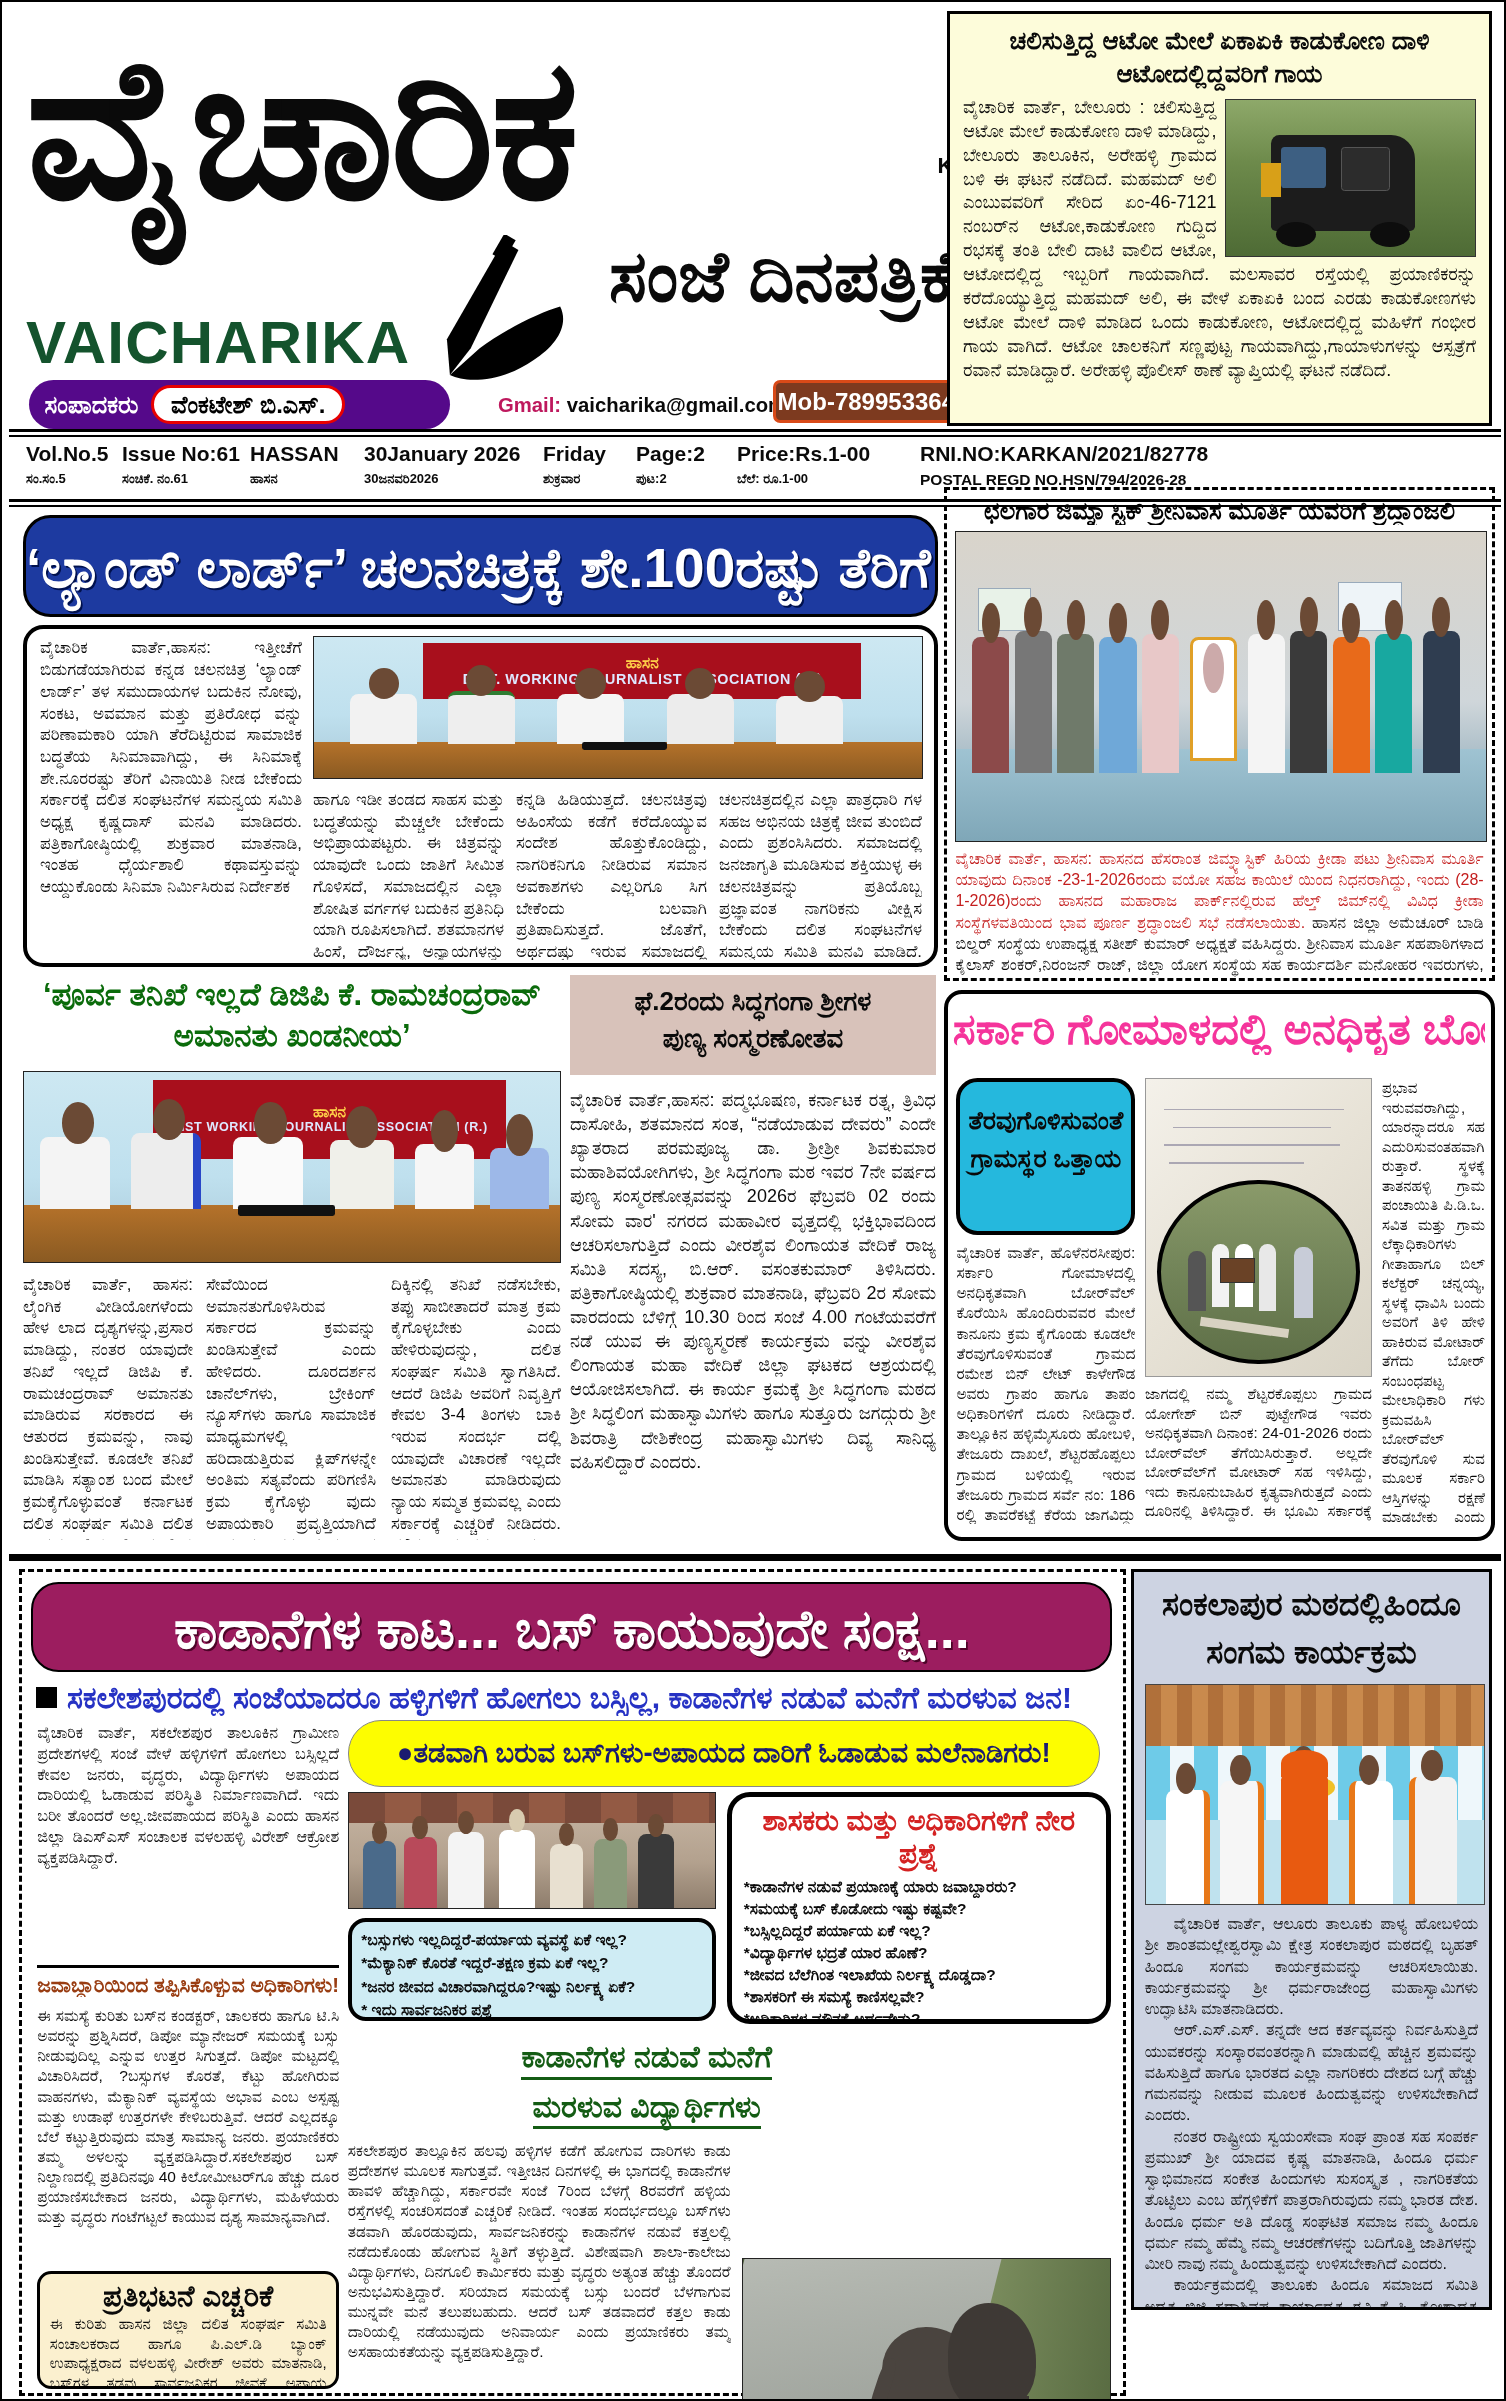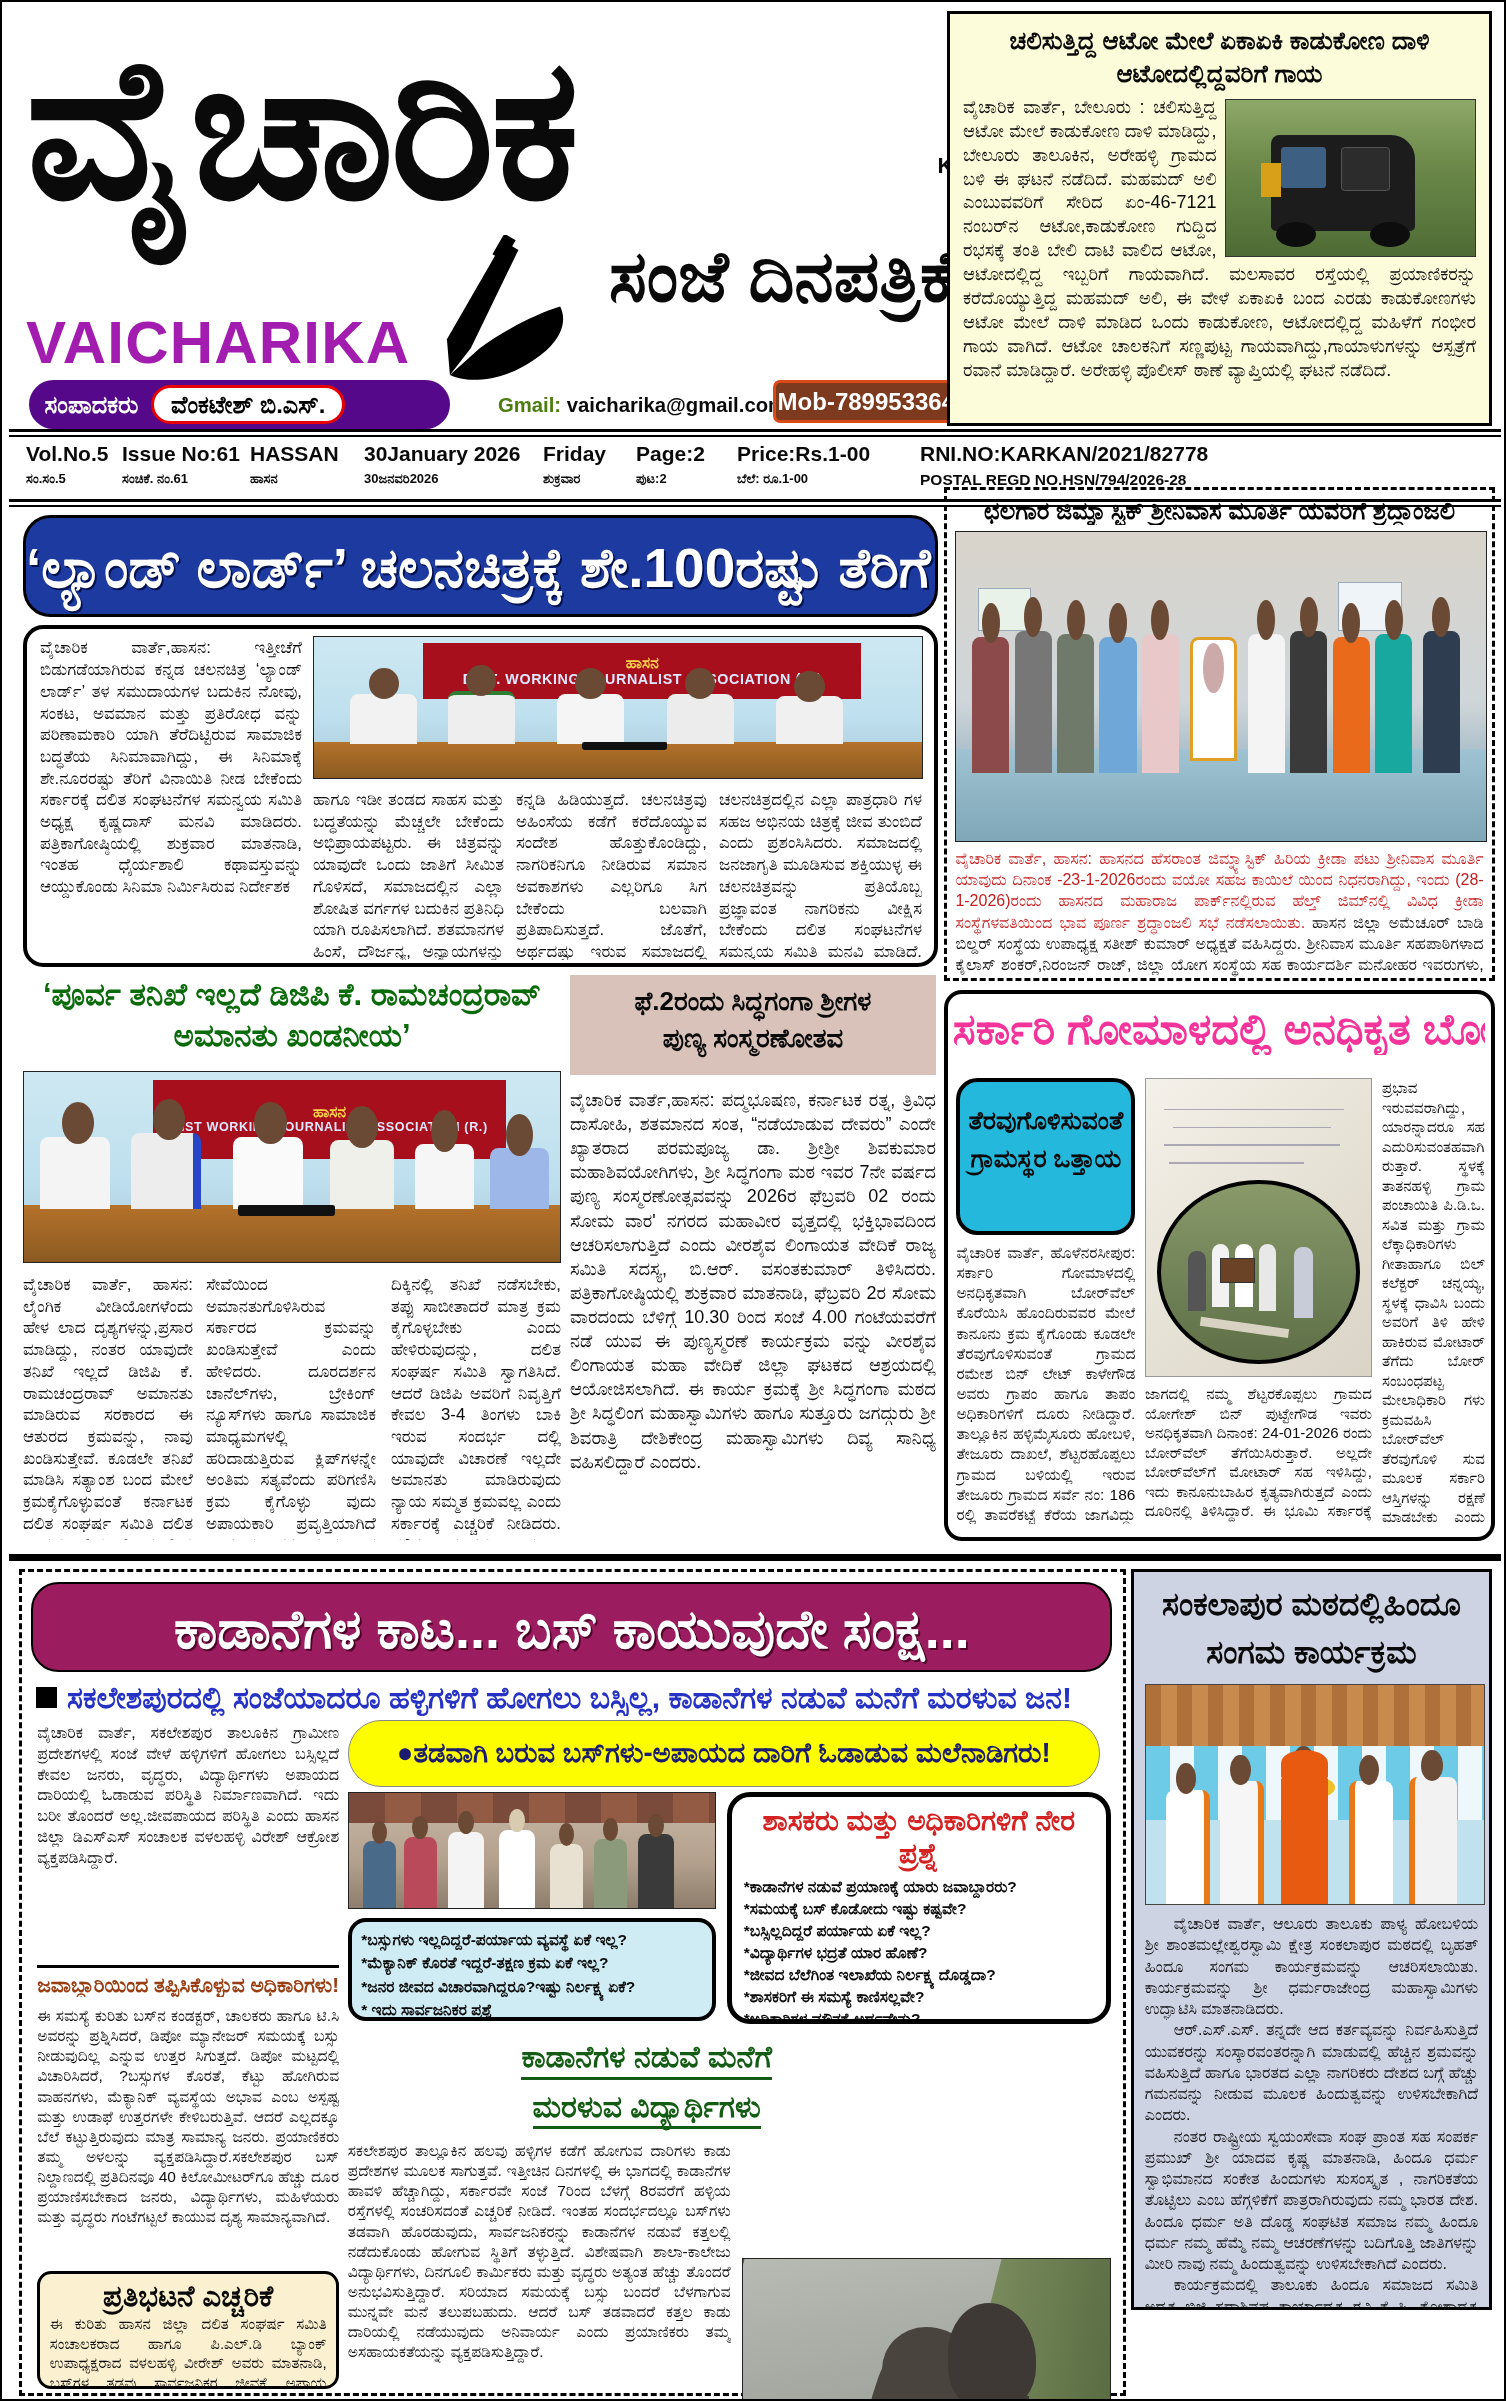--- a/index.html
+++ b/index.html
@@ -6,27 +6,27 @@
   *{box-sizing:border-box;}
   .page{position:relative;width:1506px;height:2401px;background:#ffffff;margin:0 auto;
         font-family:"Liberation Sans","DejaVu Sans",sans-serif;color:#0a0a0a;overflow:hidden;
         border:2.4px solid #000;}
   .abs{position:absolute;}
   .just{text-align:justify;text-justify:inter-word;overflow:hidden;word-break:break-word;}
   
   .logo-kn{font-size:197px;line-height:1;font-weight:bold;letter-spacing:-3.6px;}
   .eng-daily{font-size:22px;font-weight:bold;letter-spacing:0.6px;}
   .tagline-kn{font-size:71px;font-weight:bold;line-height:1;}
-  .latin-logo{font-size:60px;font-weight:bold;color:#a21caf;letter-spacing:1.2px;line-height:1;}
+  .latin-logo{font-size:60px;font-weight:bold;color:#14532d;letter-spacing:1.2px;line-height:1;}
   .editor-badge{background:#55098a;border-radius:25px;height:49px;display:flex;align-items:center;padding:0 6px 0 15.5px;}
   .editor-label{color:#fff;font-size:24px;font-weight:bold;margin-right:13px;}
   .editor-name{background:#fff;border:3.6px solid #e80000;border-radius:20.3px;color:#000;
                font-size:24px;font-weight:bold;padding:2.4px 16.7px;}
   .gmail-line{font-size:20.3px;font-weight:bold;}
-  .gmail-red{color:#4d7c0f;}
+  .gmail-red{color:#be185d;}
   .mob-box{background:#7d3a1f;border:3px solid #d94a18;border-radius:7.2px;color:#fff;
            font-size:24px;font-weight:bold;text-align:center;line-height:38px;}
   
   .topnews{background:#fdfcda;border:3.6px solid #000;padding:9.6px 13px;overflow:hidden;}
   .topnews-headline{font-size:24.5px;font-weight:bold;text-align:center;line-height:1.35;}
   .topnews-body{font-size:18px;line-height:1.33;}
   .auto-photo{float:right;width:251px;height:158px;margin:3.6px 0 4.8px 8.4px;border:1.2px solid #333;
               background:linear-gradient(180deg,#8ea96a 0%,#6d8a4b 40%,#4e6b35 100%);position:relative;overflow:hidden;}
   
   .rule-double{border-top:3px solid #000;border-bottom:2.4px solid #000;height:7.8px;}

